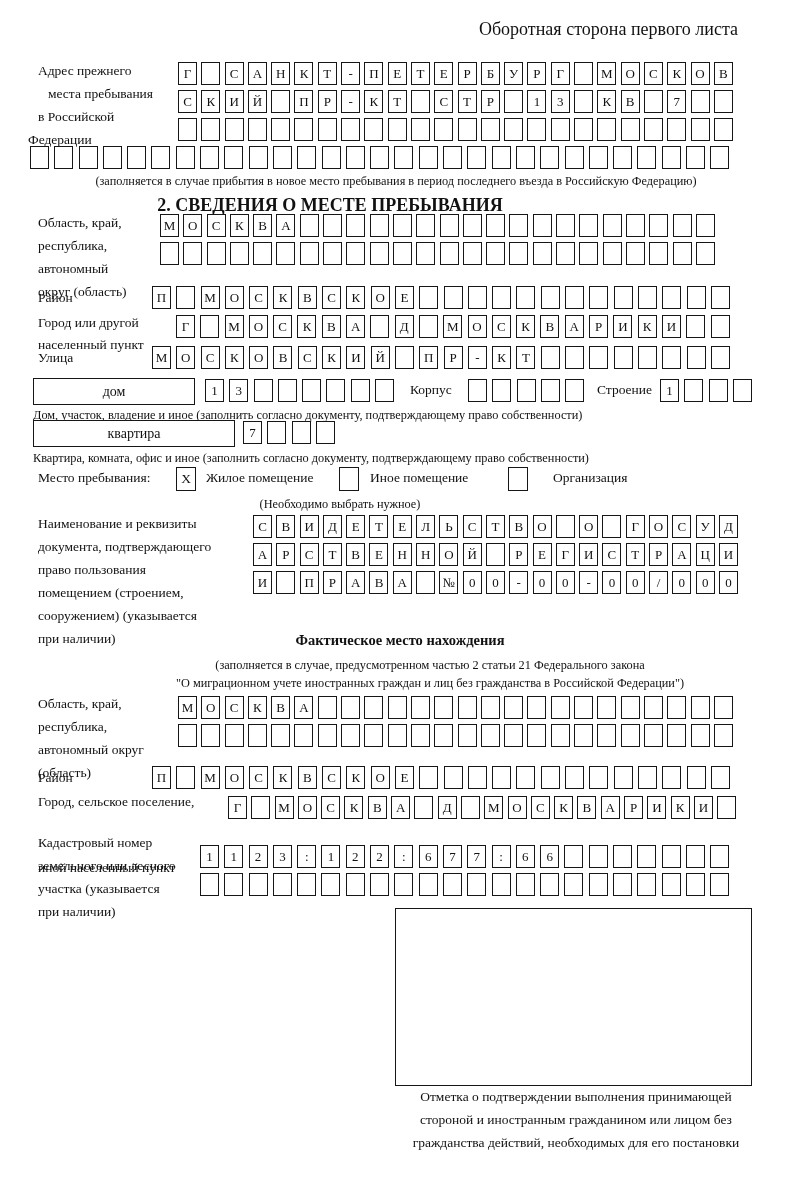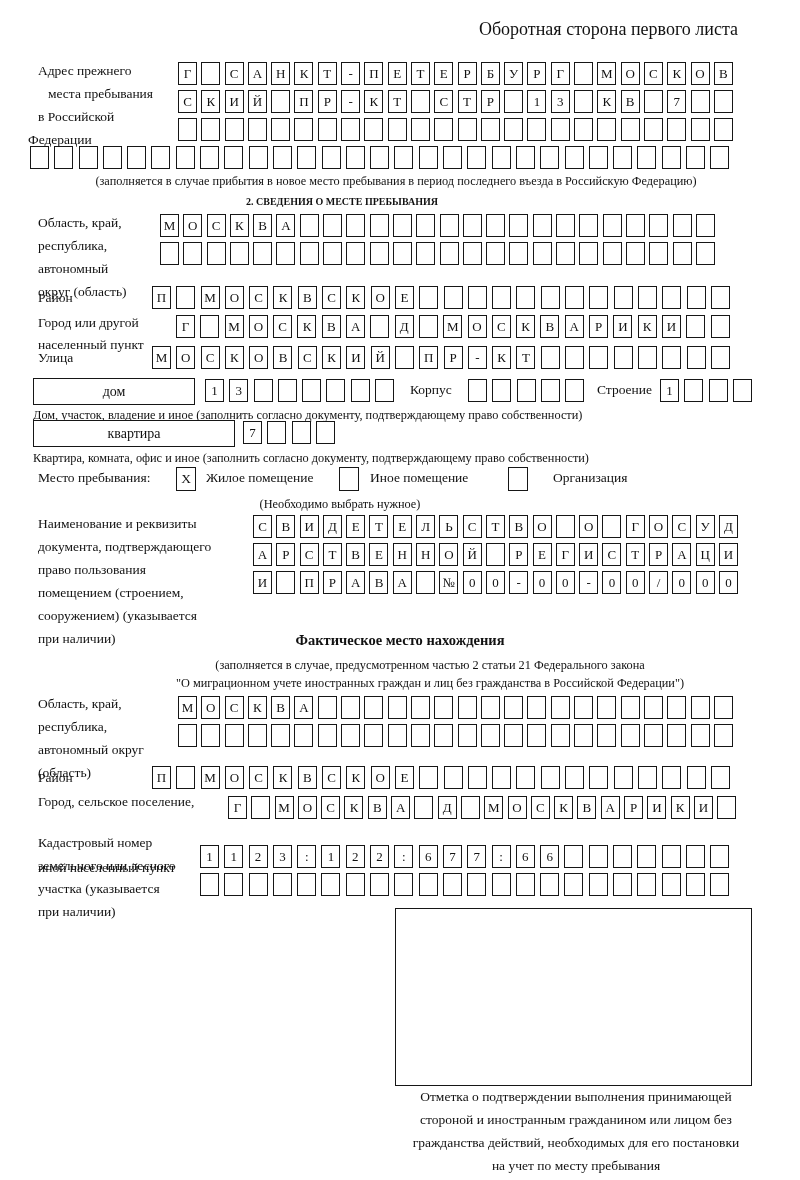--- a/index.html
+++ b/index.html
@@ -138,21 +138,21 @@
       <span class="cell"></span>
       <span class="cell"></span>
       <span class="cell"></span>
       <span class="cell"></span>
       <span class="cell"></span>
       <span class="cell"></span>
     </div>
 
   <div class="abs note center" style="left:0;top:174px;width:792px;">(заполняется в случае прибытия в новое место пребывания в период последнего въезда в Российскую Федерацию)</div>
 
-  <div class="abs lbl bold center" style="left:12px;top:196px;width:660px;font-size:10px;">2. СВЕДЕНИЯ О МЕСТЕ ПРЕБЫВАНИЯ</div>
+  <div class="abs lbl bold center" style="left:0;top:196px;width:660px;font-size:18px;">2. СВЕДЕНИЯ О МЕСТЕ ПРЕБЫВАНИЯ</div>
 
   <div class="abs lbl" style="left:38px;top:216px;">Область, край,</div>
   <div class="abs lbl" style="left:38px;top:239px;">республика,</div>
   <div class="abs lbl" style="left:38px;top:262px;">автономный</div>
   <div class="abs lbl" style="left:38px;top:285px;">округ (область)</div>
   <div class="cellrow" style="left:160px;top:214px;">
       <span class="cell">М</span>
       <span class="cell">О</span>
       <span class="cell">С</span>
       <span class="cell">К</span>
@@ -576,15 +576,14 @@
       <span class="cell"></span>
       <span class="cell"></span>
       <span class="cell"></span>
       <span class="cell"></span>
     </div>
 
   <div class="abs stampbox" style="left:395px;top:908px;width:355px;height:176px;"></div>
   <div class="abs lbl center" style="left:360px;top:1090px;width:432px;">Отметка о подтверждении выполнения принимающей</div>
   <div class="abs lbl center" style="left:360px;top:1113px;width:432px;">стороной и иностранным гражданином или лицом без</div>
   <div class="abs lbl center" style="left:360px;top:1136px;width:432px;">гражданства действий, необходимых для его постановки</div>
-  <div class="abs lbl center" style="left:360px;top:1159px;width:432px;">на учет по месту пребывания</div>
 
 </div>
 
 </body></html>

